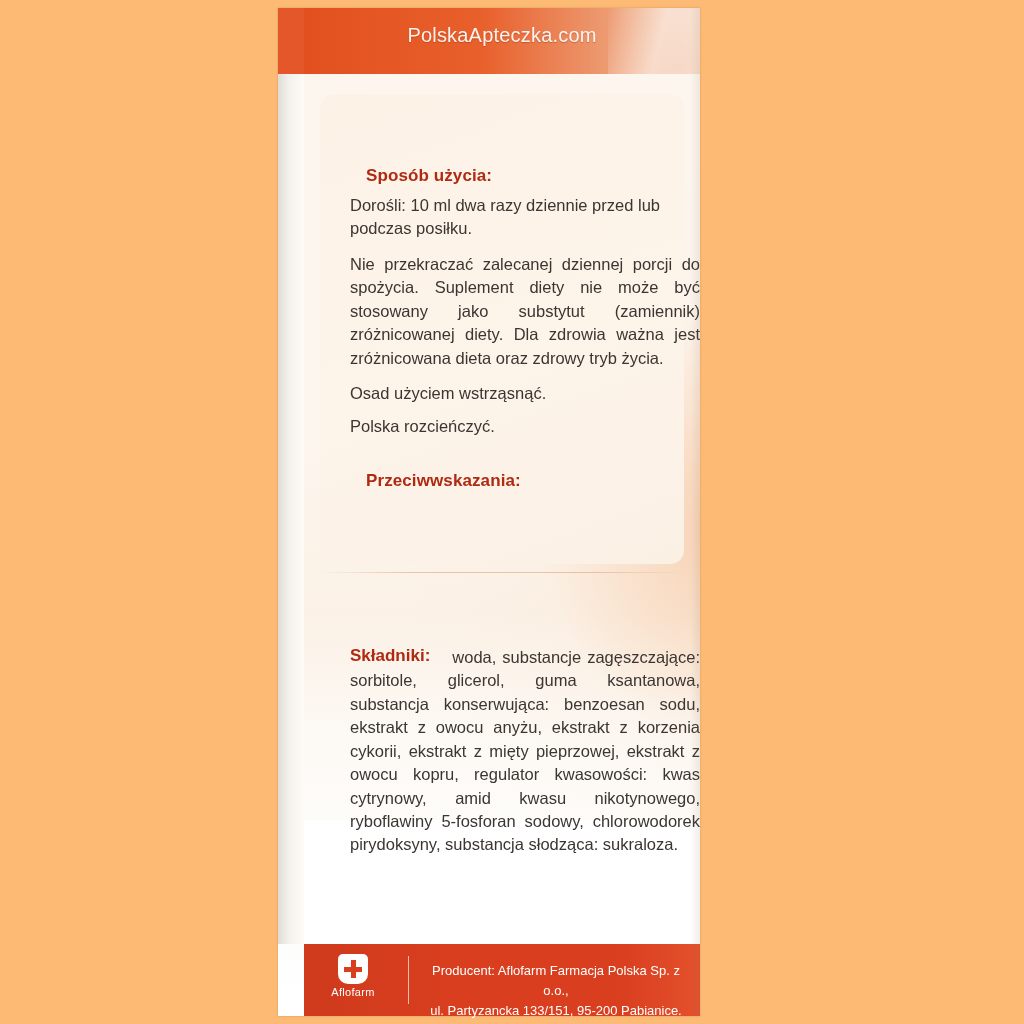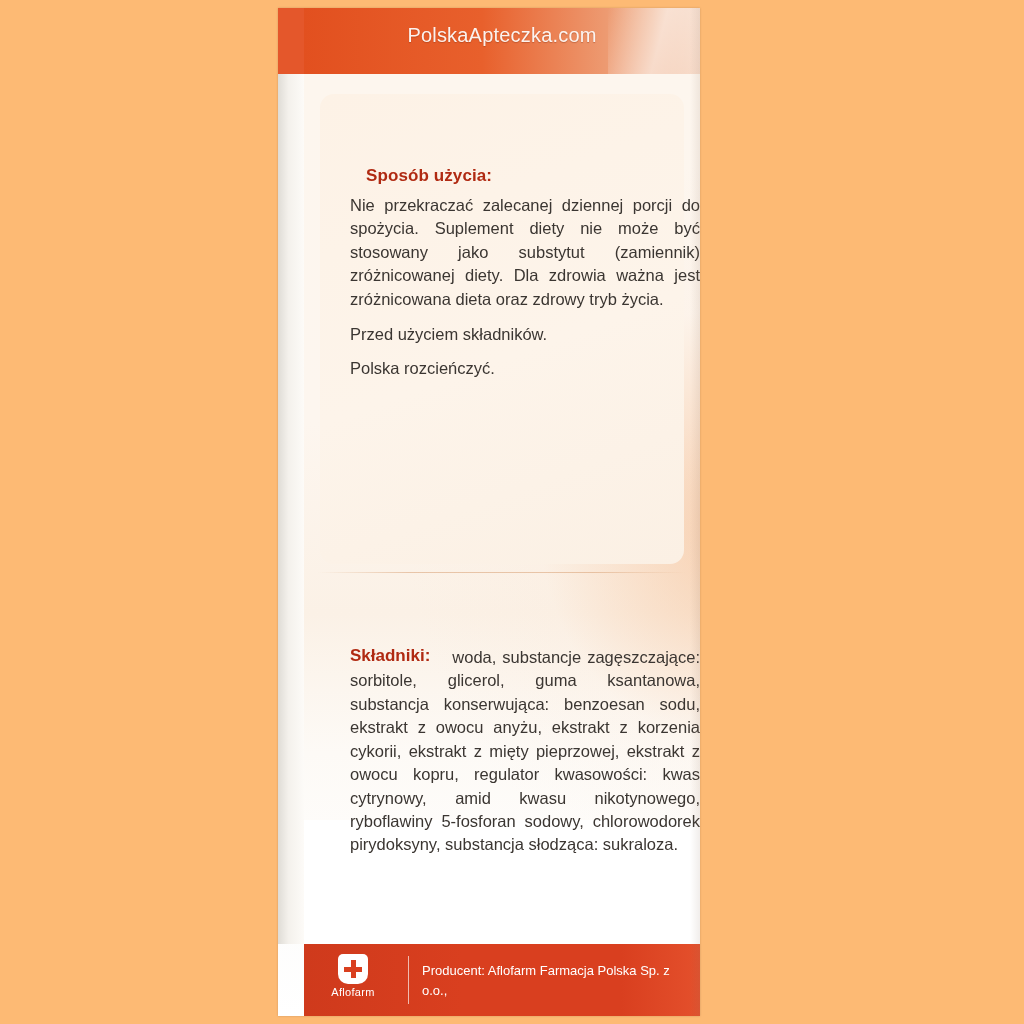--- a/index.html
+++ b/index.html
@@ -217,20 +217,21 @@
     background: rgba(255,255,255,0.65);
   }
   .footer-lines {
     position: absolute;
     left: 118px;
     top: 17px;
     width: 268px;
     color: #ffffff;
     font-size: 13px;
     line-height: 1.55;
+    text-align: center;
   }
 
   
   .edge-shade {
     position: absolute;
     right: 0;
     top: 0;
     width: 10px;
     height: 100%;
     background: linear-gradient(90deg, rgba(0,0,0,0) 0%, rgba(140,110,90,0.12) 100%);
@@ -259,45 +260,48 @@
     <div class="edge-top-gloss"></div>
     <div class="watermark">PolskaApteczka.com</div>
 
     <div class="face">
       <div class="panel-top"></div>
       <div class="panel-divider"></div>
       <div class="white-zone"></div>
 
       <div class="content">
         <h2 class="sect">Sposób użycia:</h2>
+        <p class="body">Dorośli: 10 ml dwa razy dziennie przed lub podczas posiłku.</p>
         <p class="body just">Nie przekraczać zalecanej dziennej porcji do spożycia. Suplement diety nie może być stosowany jako substytut (zamiennik) zróżnicowanej diety. Dla zdrowia ważna jest zróżnicowana dieta oraz zdrowy tryb życia.</p>
-        <p class="body tight">Przed użyciem składników.</p>
+        <p class="body tight">Osad użyciem wstrząsnąć.</p>
         <p class="body tight">Polska rozcieńczyć.</p>
 
         <div class="sect-gap"></div>
 
+        <h2 class="sect">Przeciwwskazania:</h2>
       </div>
 
       <div class="ingredients">
         <span class="ing-head">Składniki:</span>
         <div class="ing-text">woda, substancje zagęszczające: sorbitole, glicerol, guma ksantanowa, substancja konserwująca: benzoesan sodu, ekstrakt z owocu anyżu, ekstrakt z korzenia cykorii, ekstrakt z mięty pieprzowej, ekstrakt z owocu kopru, regulator kwasowości: kwas cytrynowy, amid kwasu nikotynowego, ryboflawiny 5-fosforan sodowy, chlorowodorek pirydoksyny, substancja słodząca: sukraloza.</div>
       </div>
     </div>
 
     <div class="footer-band">
       <div class="logo-wrap">
         <div class="logo-cross">
           <div class="shield"></div>
           <div class="bar-h"></div>
           <div class="bar-v"></div>
         </div>
         <div class="logo-text">Aflofarm</div>
       </div>
       <div class="footer-sep"></div>
       <div class="footer-lines">
         <div>Producent: Aflofarm Farmacja Polska Sp. z o.o.,</div>
+        <div>ul. Partyzancka 133/151, 95-200 Pabianice.</div>
       </div>
     </div>
 
     <div class="edge-shade"></div>
   </div>
 
 </div>
 
 </body></html>

